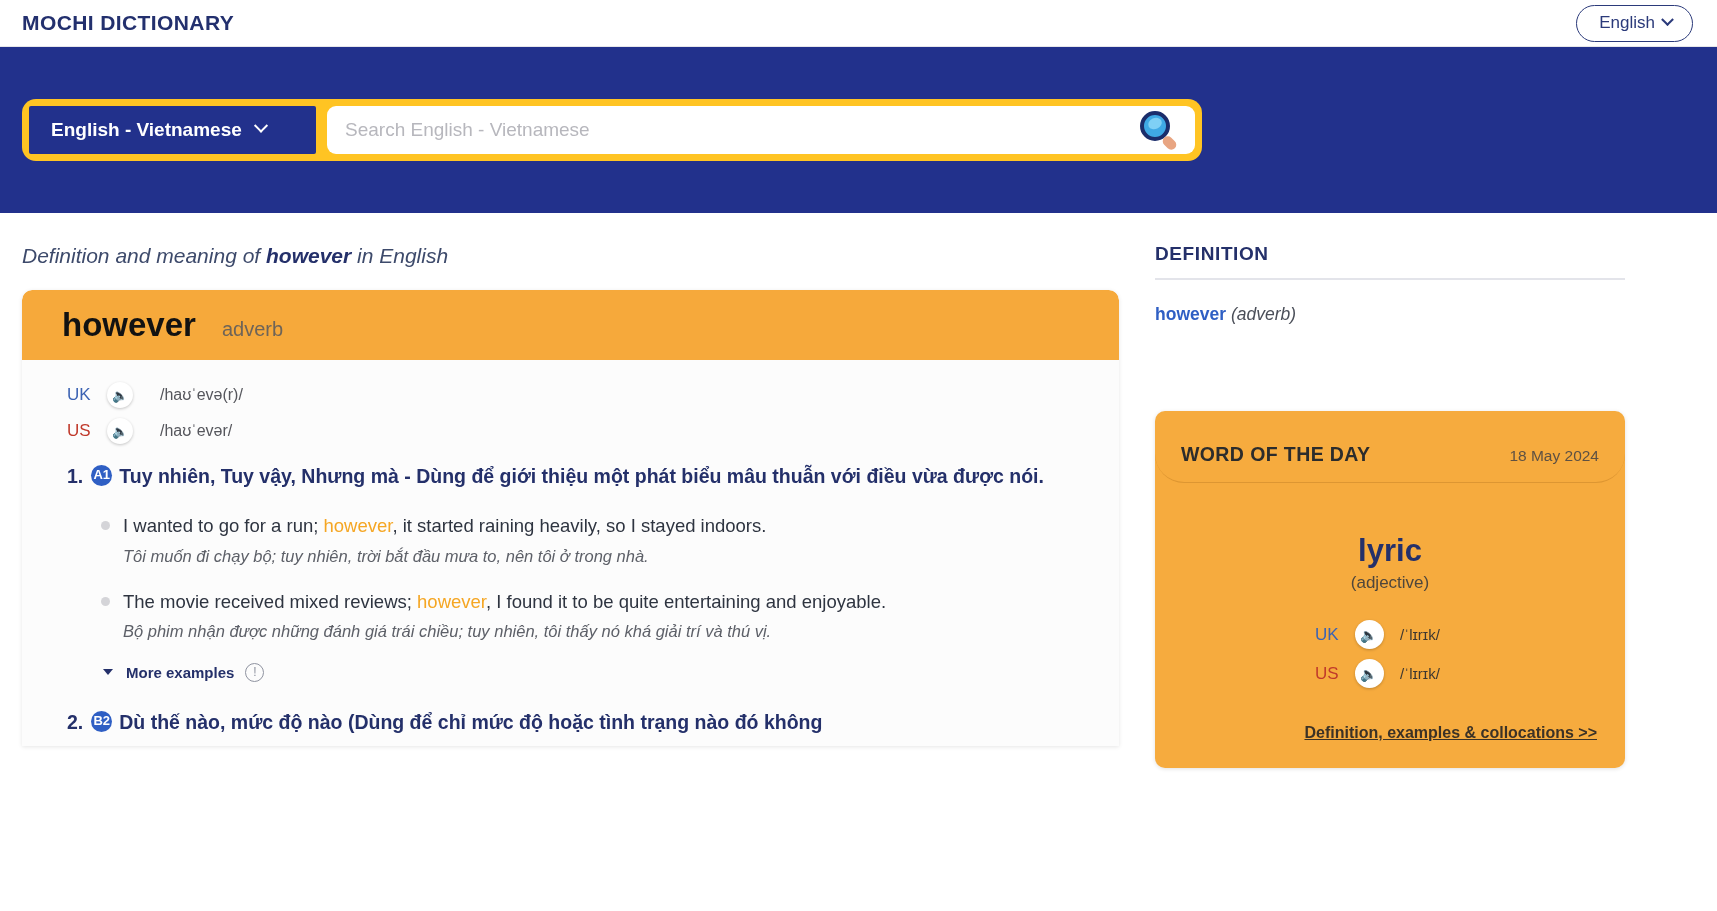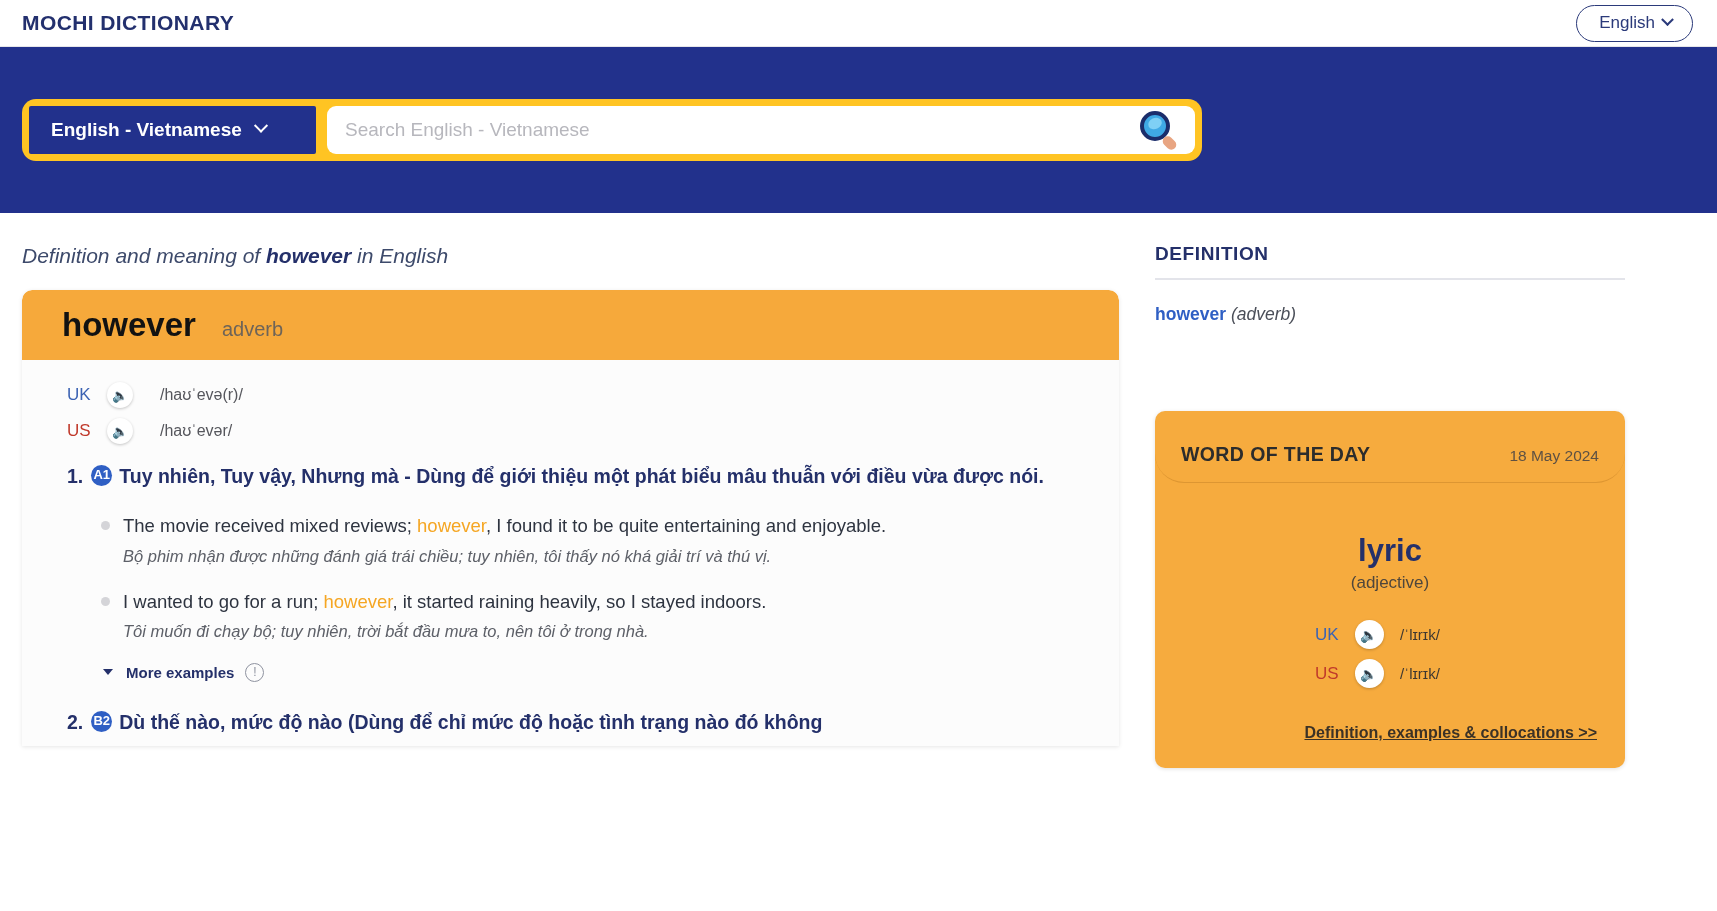--- a/index.html
+++ b/index.html
@@ -353,30 +353,30 @@
             <span class="sense-num">1.</span>
             <span class="cefr">A1</span>
             <span class="sense-text">Tuy nhiên, Tuy vậy, Nhưng mà - Dùng để giới thiệu một phát biểu mâu thuẫn với điều vừa được nói.</span>
           </div>
 
           <div class="examples">
 
             <div class="ex-item">
               <span class="dot"></span>
               <div>
-                <div class="ex-en"><span>The movie received mixed reviews; </span><span class="hl">however</span><span>, I found it to be quite entertaining and enjoyable.</span></div>
-                <div class="ex-vi">Bộ phim nhận được những đánh giá trái chiều; tuy nhiên, tôi thấy nó khá giải trí và thú vị.</div>
+                <div class="ex-en"><span>I wanted to go for a run; </span><span class="hl">however</span><span>, it started raining heavily, so I stayed indoors.</span></div>
+                <div class="ex-vi">Tôi muốn đi chạy bộ; tuy nhiên, trời bắt đầu mưa to, nên tôi ở trong nhà.</div>
               </div>
             </div>
 
             <div class="ex-item">
               <span class="dot"></span>
               <div>
-                <div class="ex-en"><span>I wanted to go for a run; </span><span class="hl">however</span><span>, it started raining heavily, so I stayed indoors.</span></div>
-                <div class="ex-vi">Tôi muốn đi chạy bộ; tuy nhiên, trời bắt đầu mưa to, nên tôi ở trong nhà.</div>
+                <div class="ex-en"><span>The movie received mixed reviews; </span><span class="hl">however</span><span>, I found it to be quite entertaining and enjoyable.</span></div>
+                <div class="ex-vi">Bộ phim nhận được những đánh giá trái chiều; tuy nhiên, tôi thấy nó khá giải trí và thú vị.</div>
               </div>
             </div>
 
           </div>
 
           <div class="more-row">
             <span class="more-link">
               <span class="caret-down"></span>
               <span>More examples</span>
             </span>

